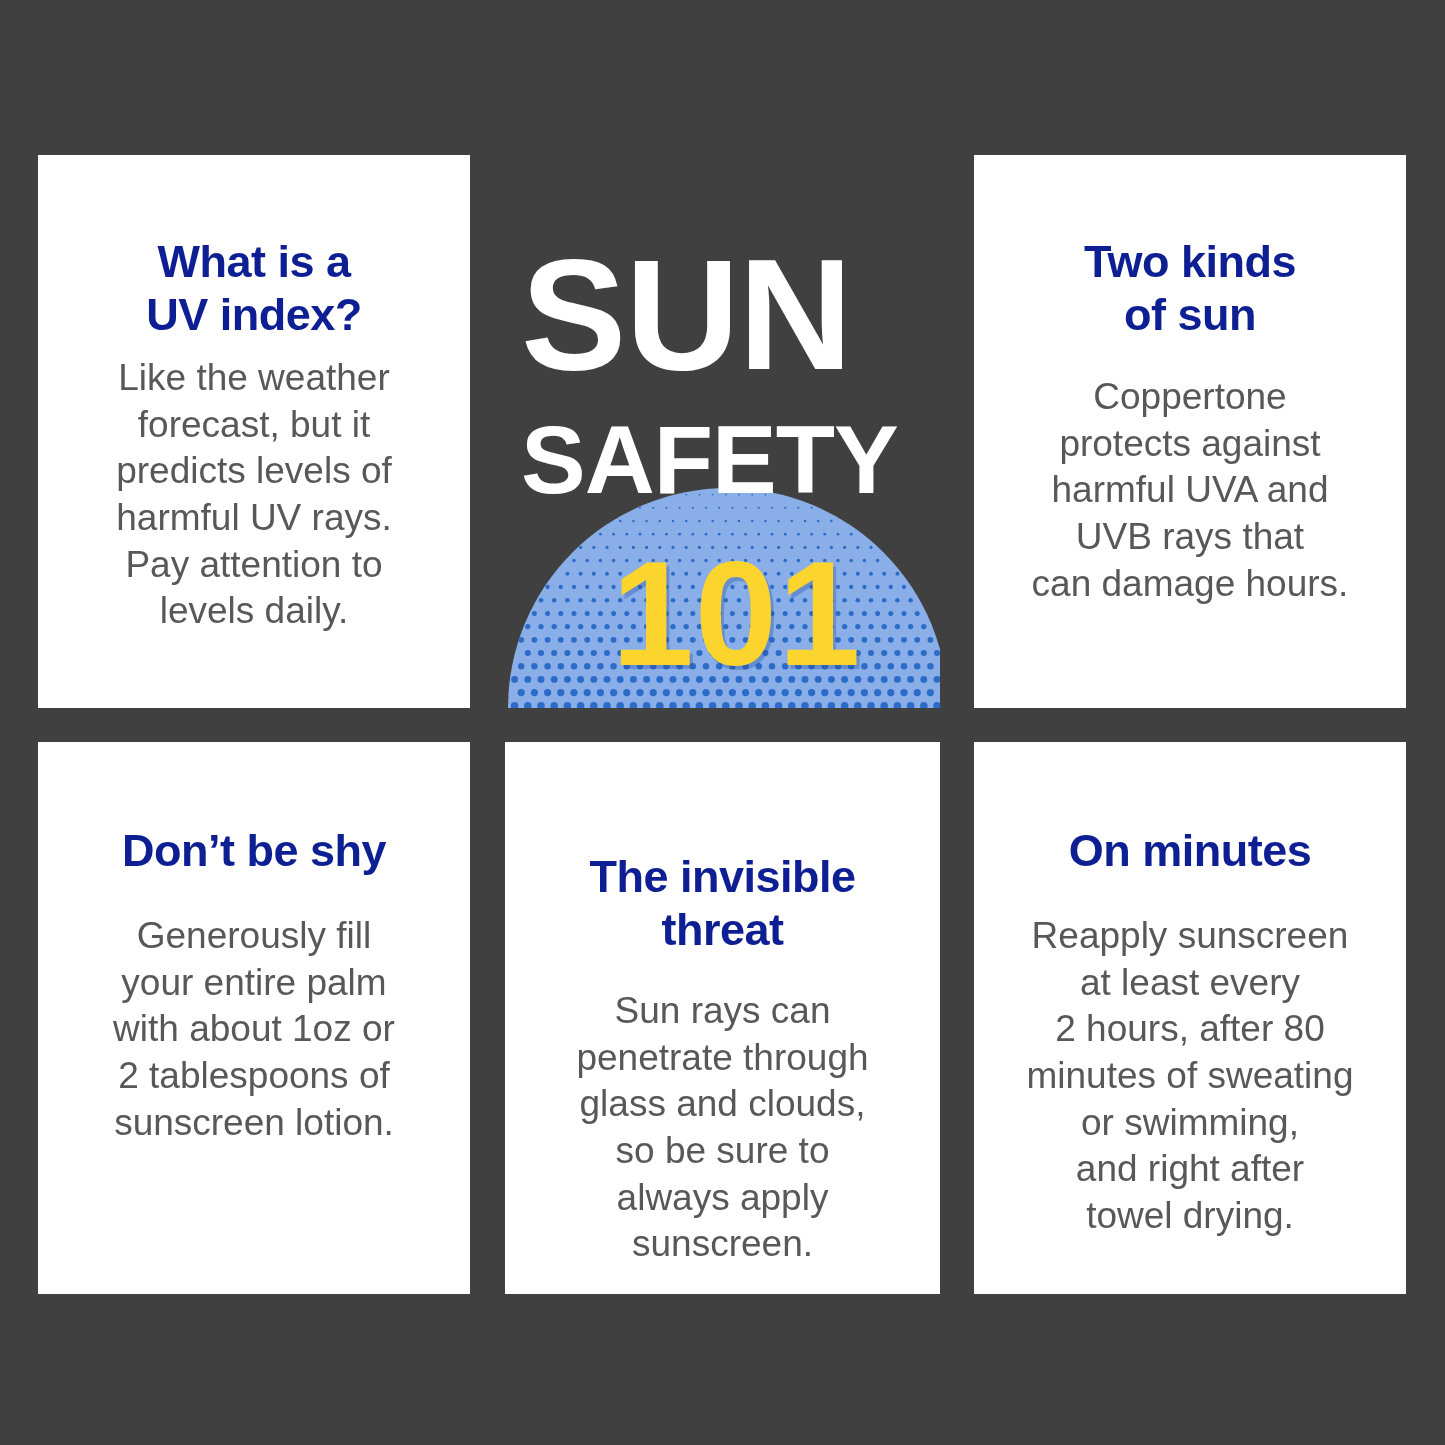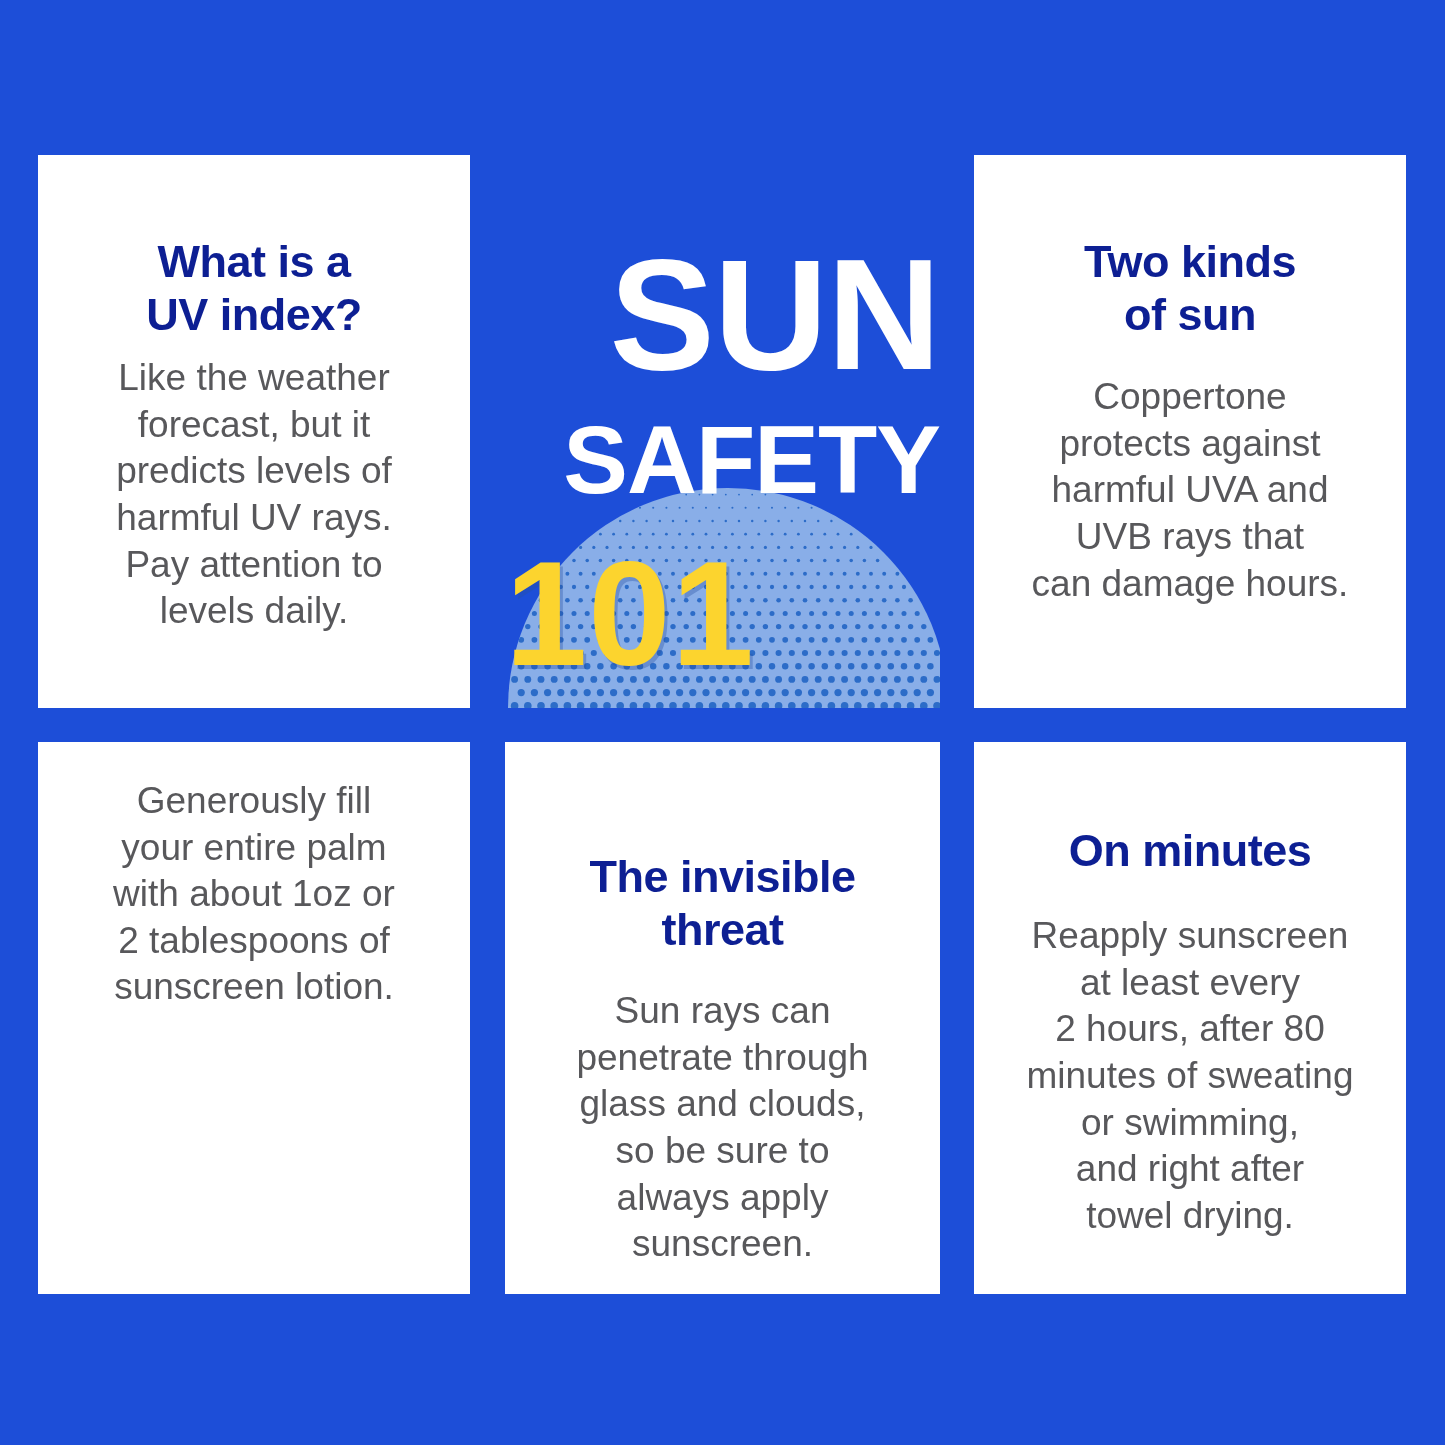--- a/index.html
+++ b/index.html
@@ -4,21 +4,21 @@
 <style>
   html, body {
     margin: 0;
     padding: 0;
     background: #ffffff;
   }
   #poster {
     position: relative;
     width: 1445px;
     height: 1445px;
-    background: #1d4ed8;
+    background: #404040;
     overflow: hidden;
     font-family: "Liberation Sans", sans-serif;
     -webkit-font-smoothing: antialiased;
   }
 
   
   .card {
     position: absolute;
     background: #FFFFFF;
     box-sizing: border-box;
@@ -77,24 +77,24 @@
     position: absolute;
     left: 505px;
     top: 155px;
     width: 435px;
     height: 553px;
     overflow: hidden;
   }
 
   #logo-wordmark {
     position: absolute;
-    left: 0;
+    left: 16px;
     top: 0;
     width: 100%;
-    text-align: right;
+    text-align: left;
     z-index: 3;
   }
   #logo-line-sun {
     display: block;
     color: #FFFFFF;
     font-weight: bold;
     font-size: 158px;
     line-height: 1;
     letter-spacing: -1px;
     margin-top: 80px;
@@ -133,23 +133,24 @@
     left: 0;
     top: 0;
     width: 440px;
     height: 440px;
     border-radius: 50%;
     overflow: hidden;
   }
 
   #logo-101 {
     position: absolute;
-    left: 0;
+    left: 14px;
     top: 385px;
     width: 100%;
+    text-align: center;
     z-index: 4;
     color: #FCD42E;
     font-weight: bold;
     font-size: 148px;
     line-height: 1;
     letter-spacing: 1px;
     text-shadow: 3px 4px 0 rgba(40, 80, 160, 0.35);
   }
 </style>
 </head>
@@ -1061,20 +1062,21 @@
     <h2 class="card-title">Two kinds
 of sun</h2>
     <p class="card-body">Coppertone
 protects against
 harmful UVA and
 UVB rays that
 can damage hours.</p>
   </div>
 
   <div class="card card-r2 col-left" id="card-dont-be-shy">
+    <h2 class="card-title">Don’t be shy</h2>
     <p class="card-body">Generously fill
 your entire palm
 with about 1oz or
 2 tablespoons of
 sunscreen lotion.</p>
   </div>
 
   <div class="card card-r2 col-center" id="card-invisible-threat">
     <h2 class="card-title">The invisible
 threat</h2>

